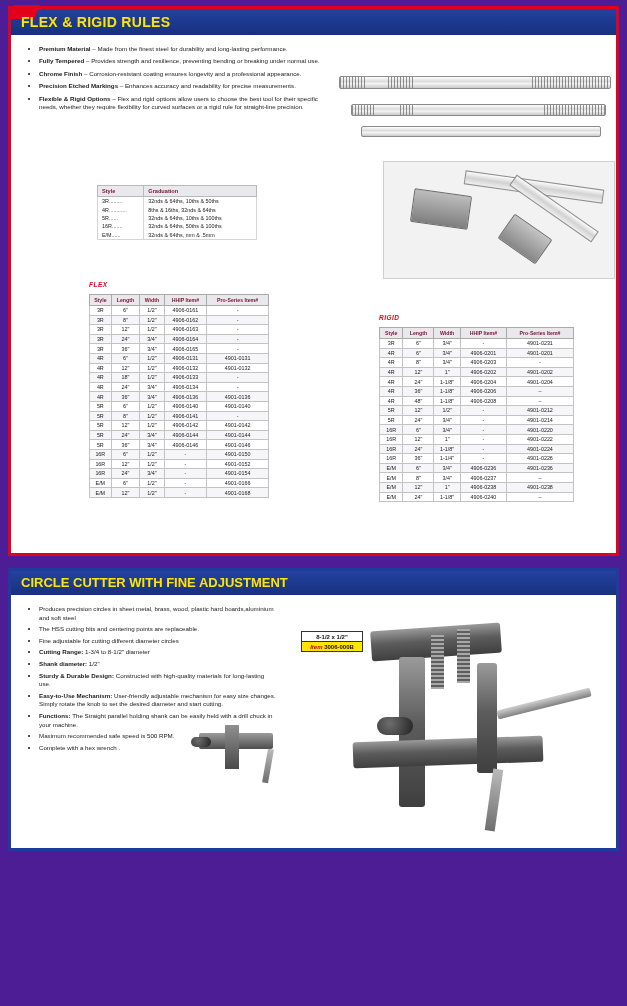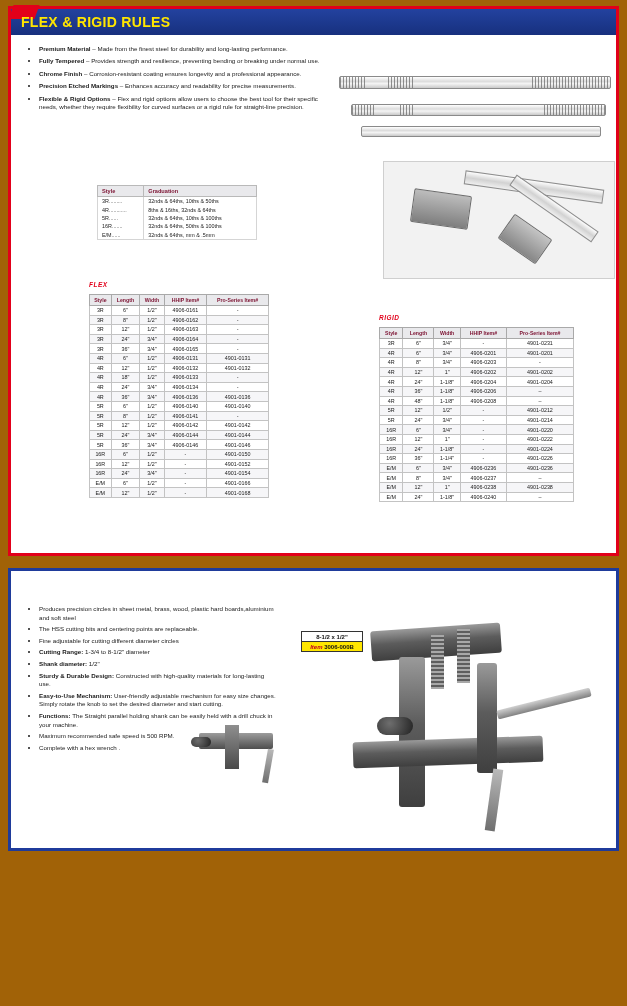--- a/index.html
+++ b/index.html
@@ -5,21 +5,21 @@
   * { box-sizing: border-box; }
   html, body {
     margin: 0; padding: 0;
     background: #ffffff;
     font-family: "Liberation Sans", sans-serif;
   }
   .page {
     position: relative;
     width: 627px;
     height: 1006px;
-    background: #a16207;
+    background: #4c1d95;
     overflow: hidden;
   }
 
   
   .sec1 {
     position: absolute;
     left: 8px; top: 6px;
     width: 611px; height: 550px;
     border: 3px solid #e2001a;
     background: #ffffff;
@@ -620,20 +620,23 @@
             <td>24"</td>
             <td>1-1/8"</td>
             <td>4906-0240</td>
             <td>–</td>
           </tr>
       </tbody>
     </table>
   </div>
 
   <div class="sec2">
+    <div class="sec2-header">
+      <div class="title">CIRCLE CUTTER WITH FINE ADJUSTMENT</div>
+    </div>
 
     <div class="bullets2">
       <ul class="bl">
         <li><b></b><span>Produces precision circles in sheet metal, brass, wood, plastic hard boards,aluminium and soft steel</span></li>
         <li><b></b><span>The HSS cutting bits and centering points are replaceable.</span></li>
         <li><b></b><span>Fine adjustable for cutting different diameter circles</span></li>
         <li><b>Cutting Range:</b><span> 1-3/4 to 8-1/2" diameter</span></li>
         <li><b>Shank diameter:</b><span> 1/2"</span></li>
         <li><b>Sturdy &amp; Durable Design:</b><span> Constructed with high-quality materials for long-lasting use.</span></li>
         <li><b>Easy-to-Use Mechanism:</b><span> User-friendly adjustable mechanism for easy size changes. Simply rotate the knob to set the desired diameter and start cutting.</span></li>

